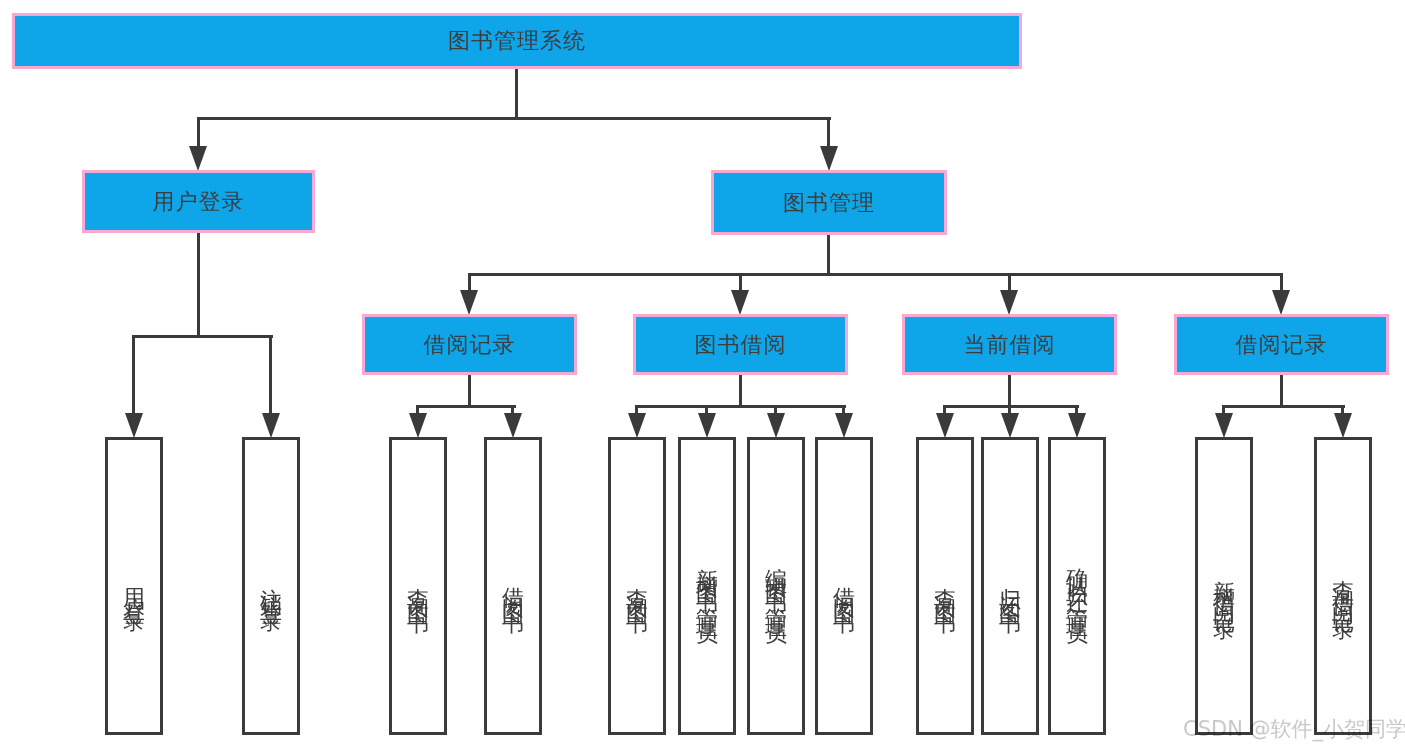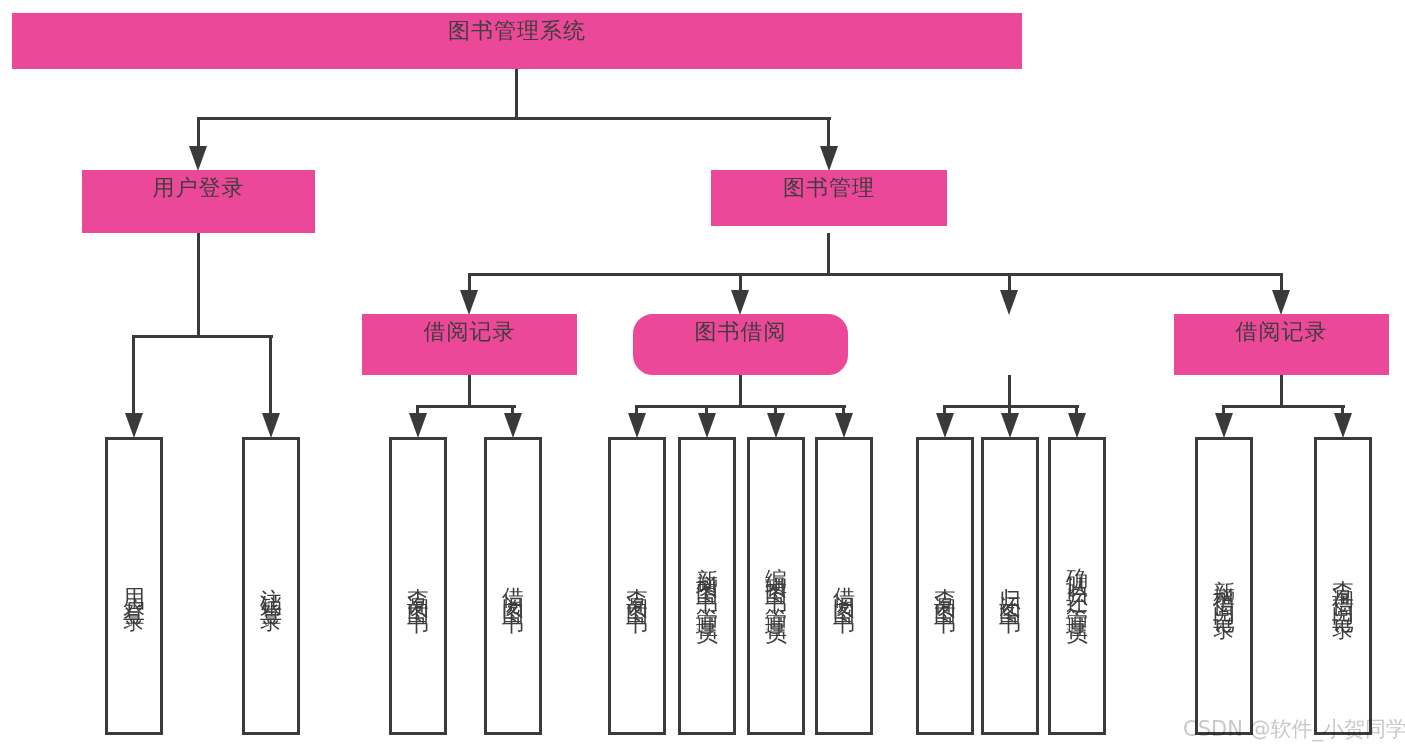--- a/index.html
+++ b/index.html
@@ -7,24 +7,24 @@
     position: relative;
     width: 1405px;
     height: 747px;
     background: #ffffff;
     overflow: hidden;
     font-family: "DejaVu Sans", "Liberation Sans", sans-serif;
   }
   .hbox {
     position: absolute;
     box-sizing: border-box;
-    border: 3px solid #ec4899;
-    background: #ec4899;
+    border: 3px solid #f9a8d4;
+    background: #0ea5e9;
     display: flex;
-    align-items: flex-start;
+    align-items: center;
     justify-content: center;
     z-index: 5;
   }
   .hbox span {
     font-size: 22px;
     color: #3d3d3d;
     letter-spacing: 1px;
     white-space: nowrap;
   }
   .vbox {
@@ -82,21 +82,21 @@
   <div class="lv" style="left:515px; top:69px; height:48px;"></div>
   <div class="lh" style="left:197px; top:117px; width:634px;"></div>
   <div class="lv" style="left:197px; top:117px; height:33px;"></div>
   <div class="lv" style="left:827px; top:117px; height:33px;"></div>
   <div class="arrow" style="left:189px; top:146px;"></div>
   <div class="arrow" style="left:820px; top:146px;"></div>
 
   <div class="hbox" style="left:82px; top:170px; width:233px; height:63px;">
     <span>用户登录</span>
   </div>
-  <div class="hbox" style="left:711px; top:170px; width:236px; height:56px;">
+  <div class="hbox" style="left:711px; top:170px; width:236px; height:65px;">
     <span>图书管理</span>
   </div>
 
   <div class="lv" style="left:197px; top:233px; height:102px;"></div>
   <div class="lh" style="left:132px; top:335px; width:141px;"></div>
   <div class="lv" style="left:132px; top:335px; height:82px;"></div>
   <div class="lv" style="left:269px; top:335px; height:82px;"></div>
   <div class="arrow" style="left:125px; top:413px;"></div>
   <div class="arrow" style="left:262px; top:413px;"></div>
 
@@ -107,22 +107,25 @@
   <div class="lv" style="left:1008px; top:273px; height:20px;"></div>
   <div class="lv" style="left:1280px; top:273px; height:20px;"></div>
   <div class="arrow" style="left:460px; top:290px;"></div>
   <div class="arrow" style="left:731px; top:290px;"></div>
   <div class="arrow" style="left:1000px; top:290px;"></div>
   <div class="arrow" style="left:1272px; top:290px;"></div>
 
   <div class="hbox" style="left:362px; top:314px; width:215px; height:61px;">
     <span>借阅记录</span>
   </div>
-  <div class="hbox" style="left:633px; top:314px; width:215px; height:61px;border-radius:20px;">
+  <div class="hbox" style="left:633px; top:314px; width:215px; height:61px;">
     <span>图书借阅</span>
+  </div>
+  <div class="hbox" style="left:902px; top:314px; width:215px; height:61px;">
+    <span>当前借阅</span>
   </div>
   <div class="hbox" style="left:1174px; top:314px; width:215px; height:61px;">
     <span>借阅记录</span>
   </div>
 
   <div class="lv" style="left:468px; top:375px; height:33px;"></div>
   <div class="lh" style="left:416px; top:405px; width:100px;"></div>
   <div class="lv" style="left:416px; top:405px; height:12px;"></div>
   <div class="lv" style="left:511px; top:405px; height:12px;"></div>
   <div class="arrow" style="left:409px; top:413px;"></div>

